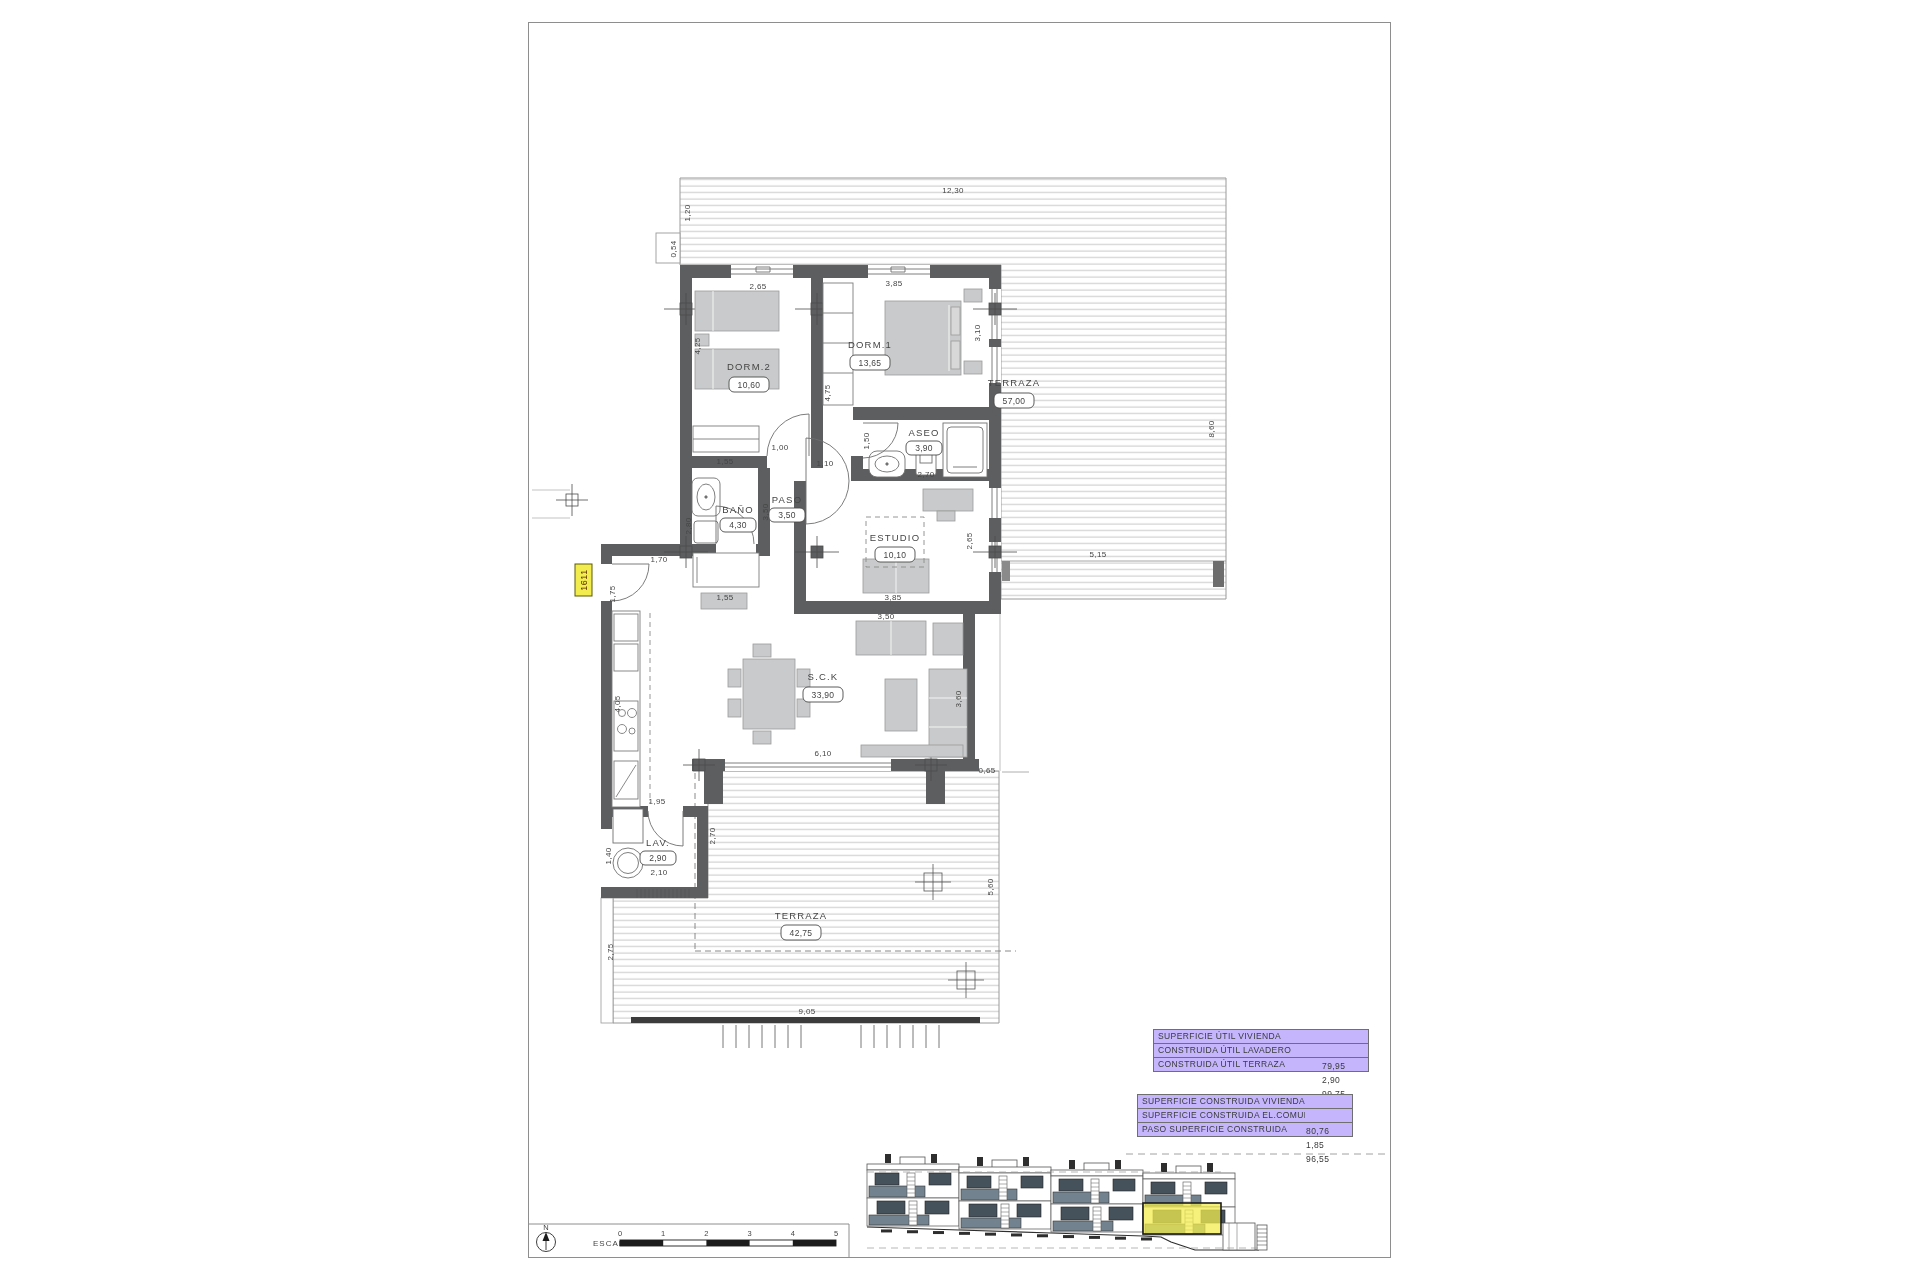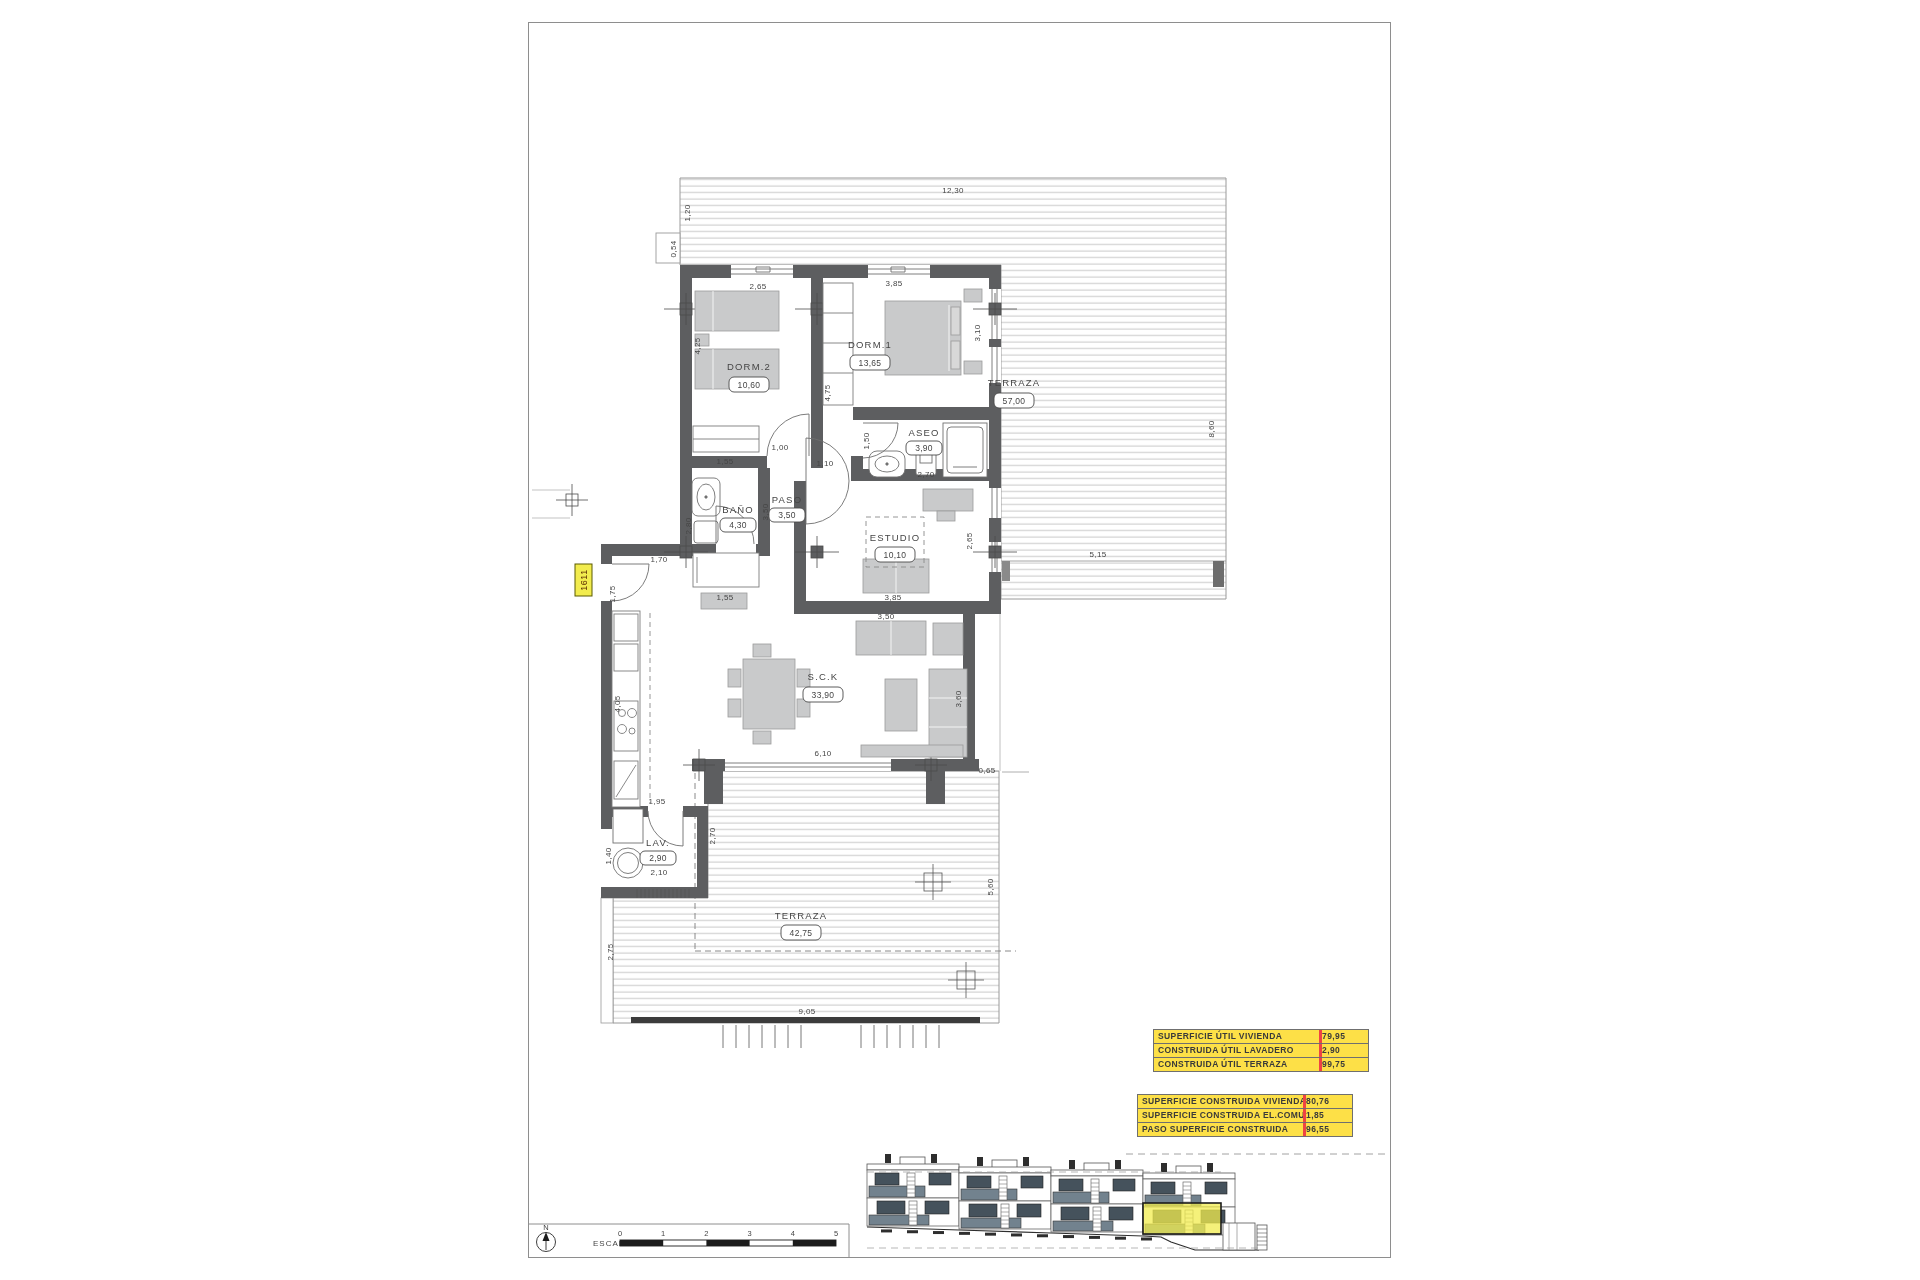--- a/index.html
+++ b/index.html
@@ -3,24 +3,24 @@
 <meta charset="utf-8">
 <style>
   html,body{margin:0;padding:0;width:1920px;height:1280px;background:#ffffff;overflow:hidden;
             font-family:"Liberation Sans", sans-serif;}
   .sheet{position:absolute;left:528px;top:22px;width:863px;height:1236px;
          border:1px solid #8e8e8e;background:#ffffff;box-sizing:border-box;}
   .plan-svg{position:absolute;left:0;top:0;}
   
   .surf-table{position:absolute;width:216px;color:#3a3a3a;font-size:8.5px;}
   .t-row{display:flex;border:1px solid #6f6f6f;border-top:none;height:13px;line-height:13px;
-         background:#fde047;letter-spacing:.4px;font-weight:bold;}
+         background:#c4b5fd;letter-spacing:.4px;}
   .t-row:first-child{border-top:1px solid #6f6f6f;}
   .t-label{flex:1;padding-left:4px;white-space:nowrap;overflow:hidden;}
-  .t-value{width:46px;border-left:3px solid #ef4444;text-align:left;}
+  .t-value{width:46px;border-left:1px solid #ef4444;text-align:left;margin-top:30px;}
   text{fill:#454545;}
   .dim{font-size:8px;letter-spacing:.3px;}
   .room{font-size:9.5px;letter-spacing:1.2px;}
   .areaval{font-size:8.5px;letter-spacing:.3px;}
   .tick{font-size:7.5px;}
   .small{font-size:8px;letter-spacing:1px;}
 </style>
 </head>
 <body>
 

